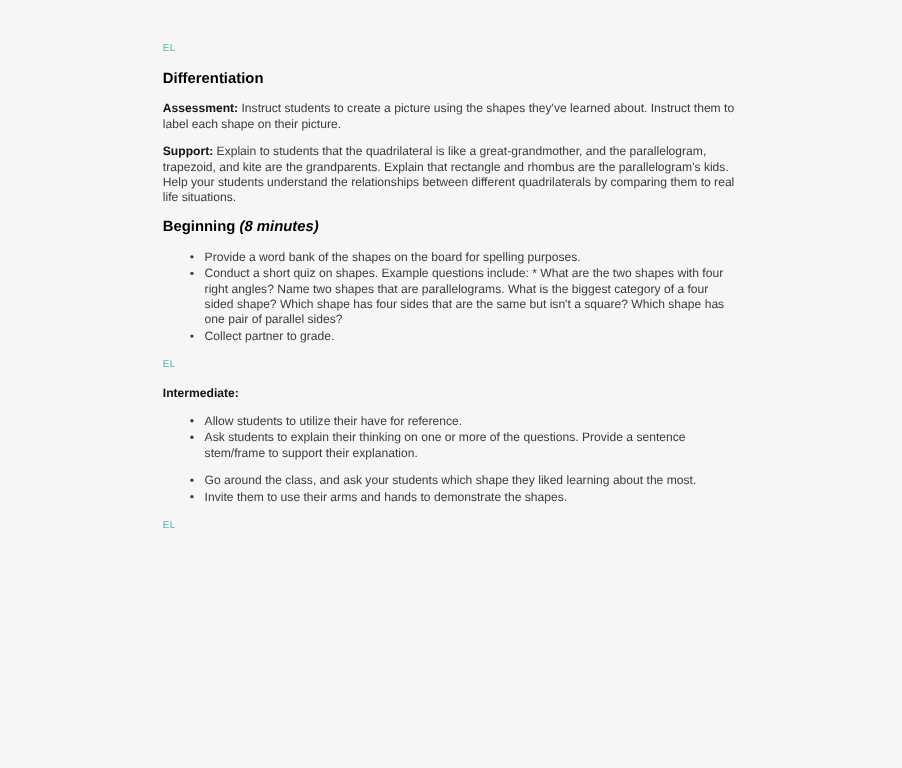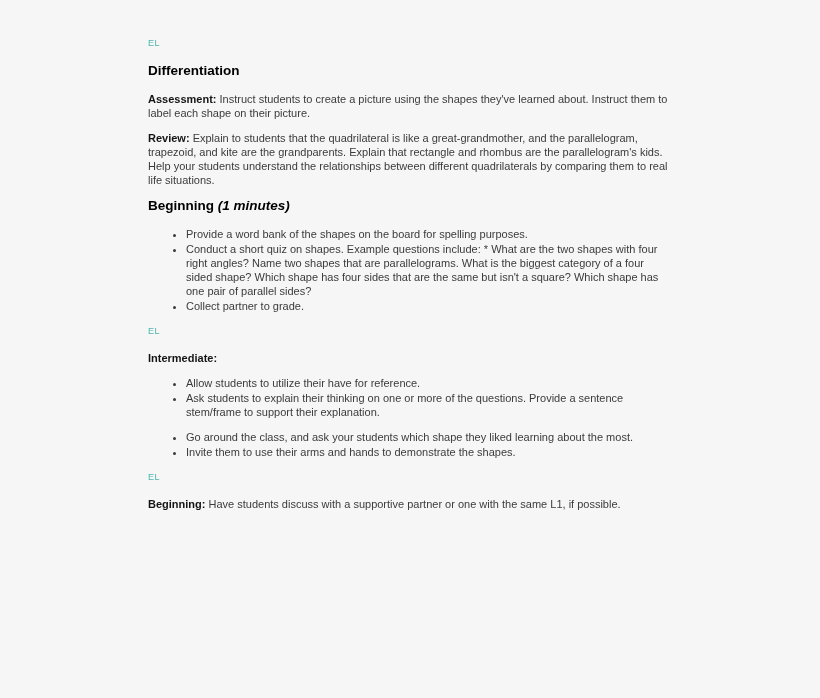--- a/index.html
+++ b/index.html
@@ -50,23 +50,23 @@
 <div class="doc">
 
   <div class="el">EL</div>
 
 
 
   <h2>Differentiation</h2>
 
   <p class="para"><span class="label">Assessment:</span> <span>Instruct students to create a picture using the shapes they've learned about. Instruct them to label each shape on their picture.</span></p>
 
-  <p class="para"><span class="label">Review:</span> <span>Explain to students that the quadrilateral is like a great-grandmother, and the parallelogram, trapezoid, and kite are the grandparents. Explain that rectangle and rhombus are the parallelogram's kids. Help your students understand the relationships between different quadrilaterals by comparing them to real life situations.</span></p>
+  <p class="para"><span class="label">Support:</span> <span>Explain to students that the quadrilateral is like a great-grandmother, and the parallelogram, trapezoid, and kite are the grandparents. Explain that rectangle and rhombus are the parallelogram's kids. Help your students understand the relationships between different quadrilaterals by comparing them to real life situations.</span></p>
 
-  <h2><span>Beginning</span> <span class="duration">(1 minutes)</span></h2>
+  <h2><span>Beginning</span> <span class="duration">(8 minutes)</span></h2>
 
   <ul>
     <li>Provide a word bank of the shapes on the board for spelling purposes.</li>
     <li>Conduct a short quiz on shapes. Example questions include: * What are the two shapes with four right angles? Name two shapes that are parallelograms. What is the biggest category of a four sided shape? Which shape has four sides that are the same but isn't a square? Which shape has one pair of parallel sides?</li>
     <li>Collect partner to grade.</li>
   </ul>
 
   <div class="el">EL</div>
 
 
@@ -78,16 +78,15 @@
   </ul>
 
 
   <ul>
     <li>Go around the class, and ask your students which shape they liked learning about the most.</li>
     <li>Invite them to use their arms and hands to demonstrate the shapes.</li>
   </ul>
 
   <div class="el">EL</div>
 
-  <p class="para"><span class="label">Beginning:</span> <span>Have students discuss with a supportive partner or one with the same L1, if possible.</span></p>
 
 
 </div>
 
 </body></html>

